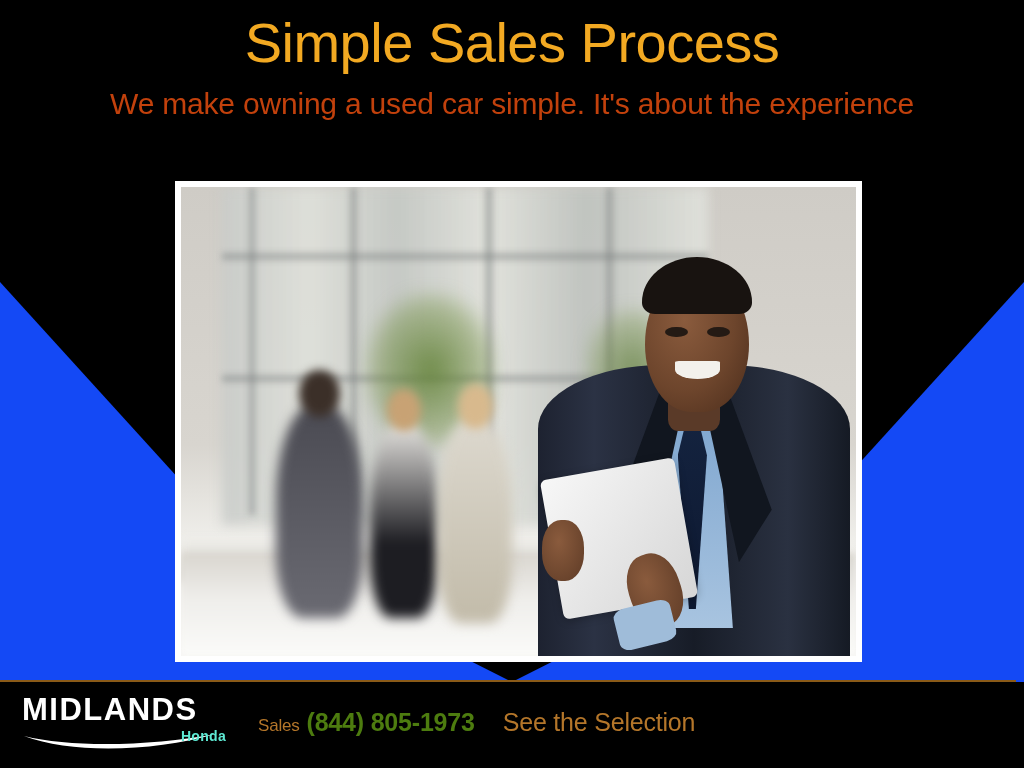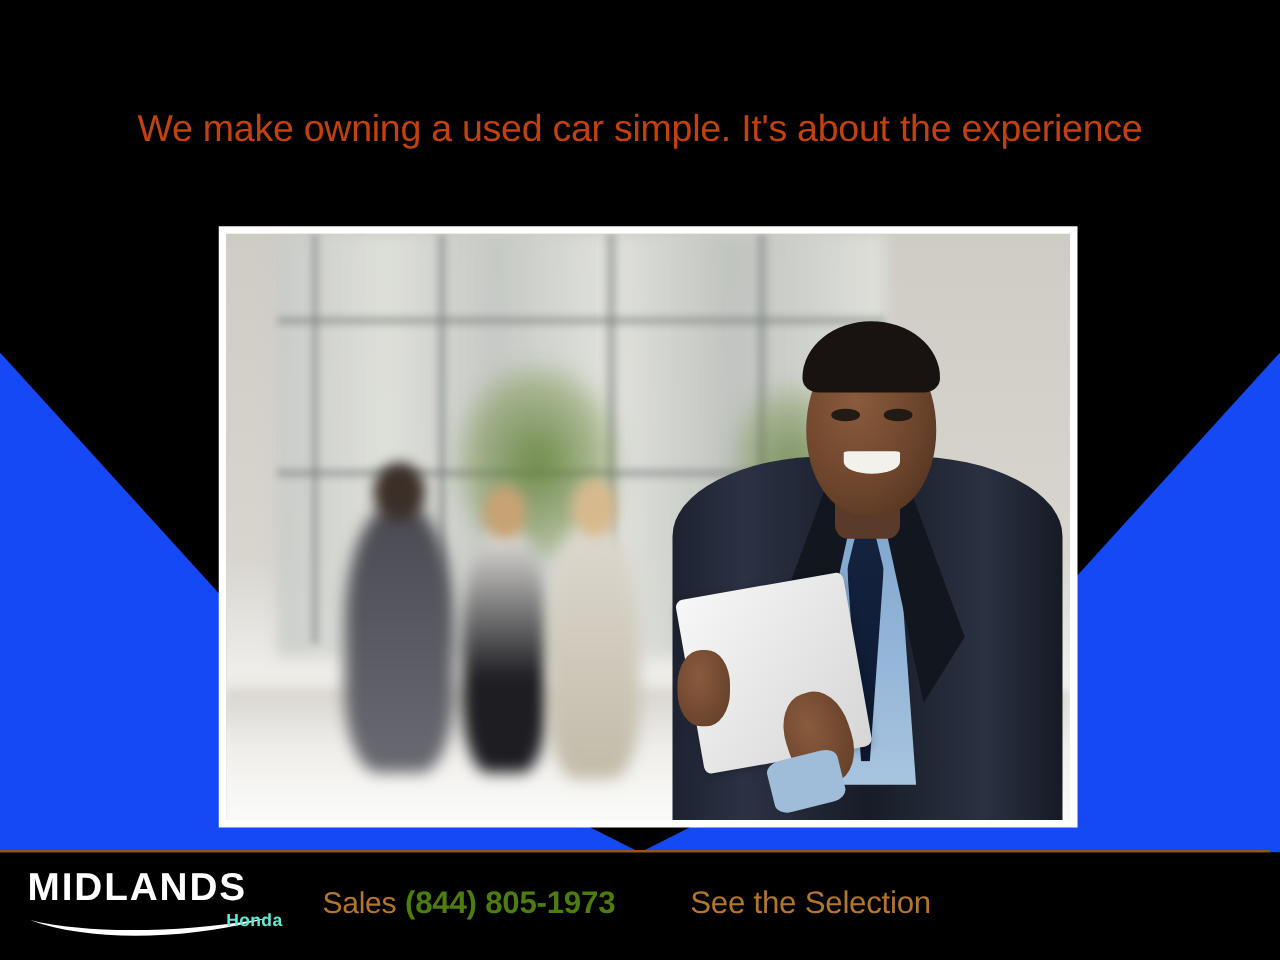--- a/index.html
+++ b/index.html
@@ -274,52 +274,53 @@
   .contact {
     position: absolute;
     left: 258px; top: 26px;
     display: flex;
     align-items: baseline;
     gap: 0px;
     white-space: nowrap;
   }
   .lbl-sales {
     color: #B4762A;
-    font-size: 24px;
+    font-size: 17px;
     letter-spacing: -0.2px;
   }
   .val-phone {
     color: #4d7c0f;
     font-size: 25px;
     font-weight: bold;
     margin-left: 7px;
     letter-spacing: -0.2px;
   }
   .lbl-selection {
     color: #B4762A;
     font-size: 25px;
-    margin-left: 60px;
+    margin-left: 28px;
     letter-spacing: -0.2px;
   }
   .val-site {
     color: #FFFFFF;
     font-size: 25px;
     margin-left: 9px;
     letter-spacing: -0.2px;
   }
 </style>
 </head>
 <body>
 
 <div class="stage">
 
   <div class="blue-left"></div>
   <div class="blue-right"></div>
   <div class="blue-bottom"></div>
 
+  <div class="title">Simple Sales Process</div>
   <div class="subtitle">We make owning a used car simple. It's about the experience</div>
 
   <div class="photo-frame">
     <div class="photo">
       <div class="bg-wall"></div>
       <div class="bg-window"></div>
 
       <div class="mullion" style="left:10%;top:0;width:6px;height:70%;"></div>
       <div class="mullion" style="left:25%;top:0;width:7px;height:70%;"></div>
       <div class="mullion" style="left:45%;top:0;width:8px;height:70%;"></div>

